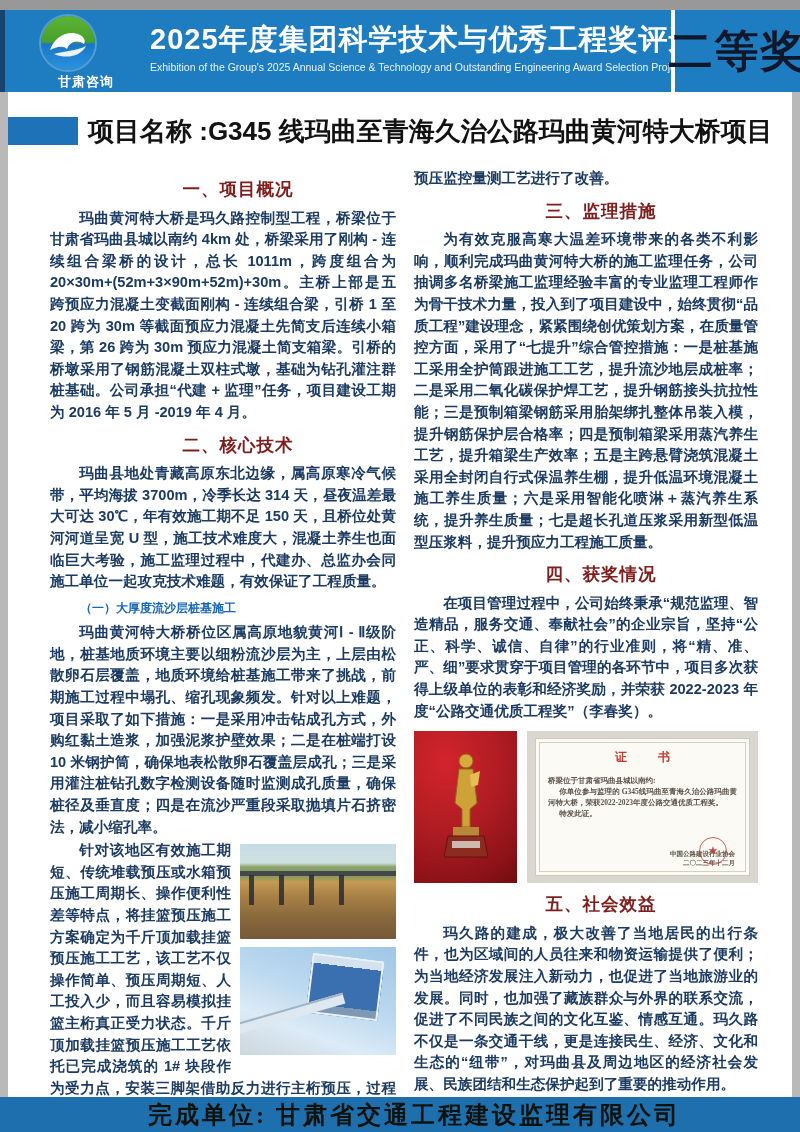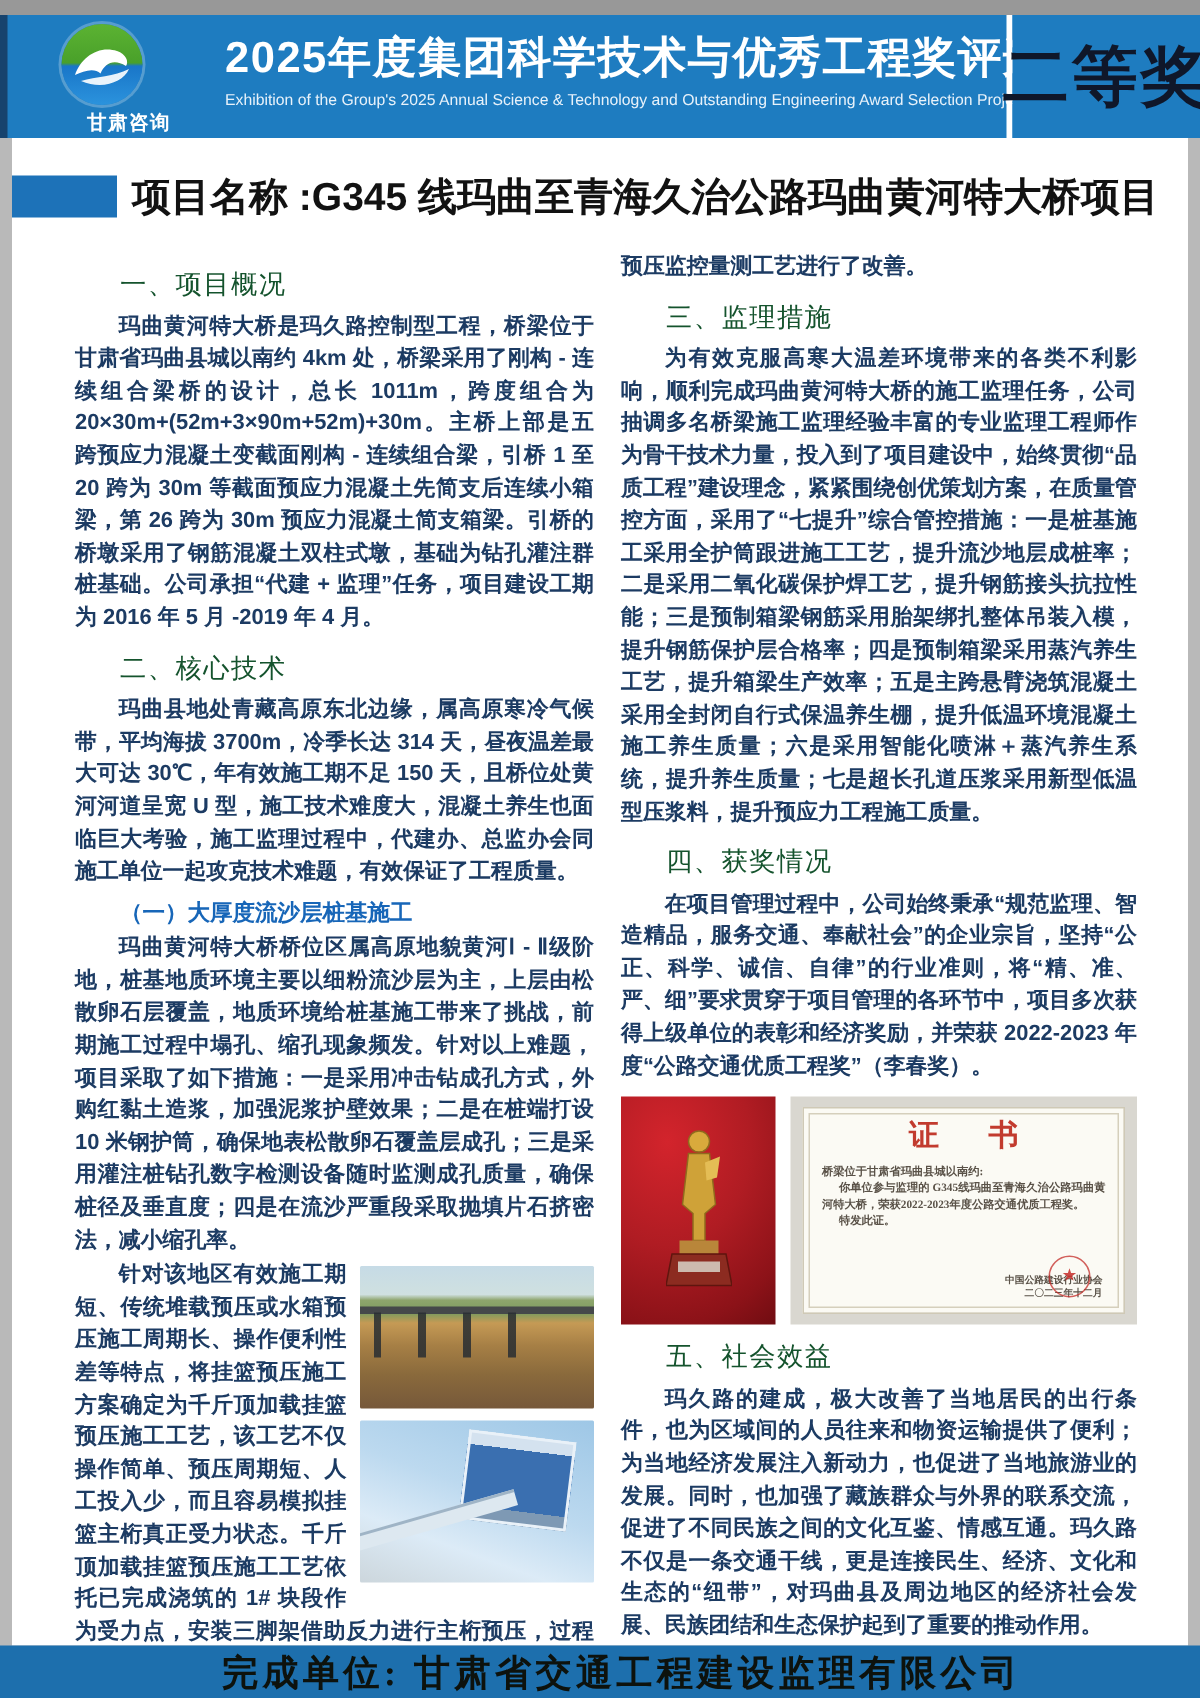--- a/index.html
+++ b/index.html
@@ -39,22 +39,22 @@
   .project-title-row{position:absolute;left:0;top:112px;width:785px;height:40px;}
   .title-block{position:absolute;left:8px;top:5px;width:70px;height:28px;background:#1d72b8;}
   .project-title{
     position:absolute;left:88px;top:0;width:690px;
     color:#121212;font-size:26px;font-weight:800;line-height:38px;white-space:nowrap;letter-spacing:0;
   }
   
   .col{position:absolute;color:#1c3b63;font-size:14.6px;line-height:21.6px;font-weight:600;}
   .col-left{left:50px;top:168px;width:346px;}
   .col-right{left:414px;top:168px;width:344px;}
-  .sec-heading{color:#14532d;font-size:17.5px;font-weight:400;margin:11px 0 7px 0;text-indent:30px;letter-spacing:1px;}
-  .sub-heading{color:#1766b8;font-size:15px;font-weight:800;margin:5px 0 3px 0;text-indent:30px;}
+  .sec-heading{color:#7f1d1d;font-size:17.5px;font-weight:700;margin:11px 0 7px 0;text-indent:30px;letter-spacing:1px;text-align:center;}
+  .sub-heading{color:#1766b8;font-size:12px;font-weight:800;margin:5px 0 3px 0;text-indent:30px;}
   .para{margin:0 0 2px 0;text-align:justify;text-indent:2em;}
   .para.no-indent{text-indent:0;}
   
   .float-imgs{float:right;width:156px;margin:4px 0 6px 9px;}
   .photo{position:relative;overflow:hidden;border-radius:1px;}
   .photo1{height:95px;margin-bottom:8px;
     background:linear-gradient(180deg,#c6dbe6 0%,#cfe0e0 20%,#8ea56d 24%,#7c9a5e 33%,#c59a55 40%,#a67f45 56%,#8a6a3c 76%,#76583a 100%);}
   .photo1::before{content:"";position:absolute;left:0;right:0;top:28%;height:5px;background:#45484a;}
   .photo1::after{content:"";position:absolute;left:6%;right:26%;top:32%;height:32%;
     background:repeating-linear-gradient(90deg,rgba(40,45,50,.85) 0 5px,transparent 5px 30px);}
@@ -67,21 +67,21 @@
     border-top:2px solid #9fb4c6;transform:rotate(-16deg);}
   
   .awards-row{display:flex;gap:10px;margin:9px 0 6px 0;height:152px;}
   .trophy-photo{width:103px;height:152px;position:relative;overflow:hidden;
     background:radial-gradient(120% 100% at 30% 20%,#d3242c 0%,#b01c23 45%,#8c1218 80%,#6e0c11 100%);}
   .trophy-photo svg{position:absolute;left:50%;top:14px;transform:translateX(-50%);}
   .cert-photo{flex:1;height:152px;background:#d9d7d0;padding:7px 8px;box-sizing:border-box;}
   .cert-inner{width:100%;height:100%;background:#fbfaf4;box-sizing:border-box;position:relative;
     border:1px solid #cfc9b6;box-shadow:inset 0 0 0 3px #fbfaf4,inset 0 0 0 4px #d5cfbc;
     padding:8px 12px 6px 12px;font-family:"Liberation Serif",serif;color:#5a5248;}
-  .cert-title{color:#c23b2e;font-size:20px;font-weight:800;text-align:center;letter-spacing:14px;margin-bottom:6px;text-indent:14px;}
+  .cert-title{color:#c23b2e;font-size:12px;font-weight:800;text-align:center;letter-spacing:14px;margin-bottom:6px;text-indent:14px;}
   .cert-line{font-size:7.5px;line-height:11px;font-weight:700;}
   .cert-body{font-size:7.5px;line-height:11px;font-weight:700;text-indent:1.5em;text-align:justify;}
   .cert-issuer{position:absolute;right:14px;bottom:8px;font-size:6.5px;line-height:9px;text-align:right;font-weight:700;}
   .cert-stamp{position:absolute;right:22px;bottom:10px;width:26px;height:26px;border-radius:50%;
     border:1.5px solid rgba(196,44,40,.75);color:rgba(196,44,40,.85);
     display:flex;align-items:center;justify-content:center;font-size:10px;}
   
   .bridge-photo{width:328px;height:190px;margin-top:9px;position:relative;overflow:hidden;
     background:linear-gradient(180deg,#3c8ed2 0%,#6facdf 28%,#b9d8ee 52%,#b9d8ee 54%,#68825f 56%,#7a8f62 60%,#c2a35e 63%,#cdb070 68%,#7fa3c0 71%,#58799b 80%,#46648a 100%);}
   .bridge-photo .clouds{position:absolute;top:9%;left:10%;width:44px;height:10px;background:#ffffff;border-radius:10px;

